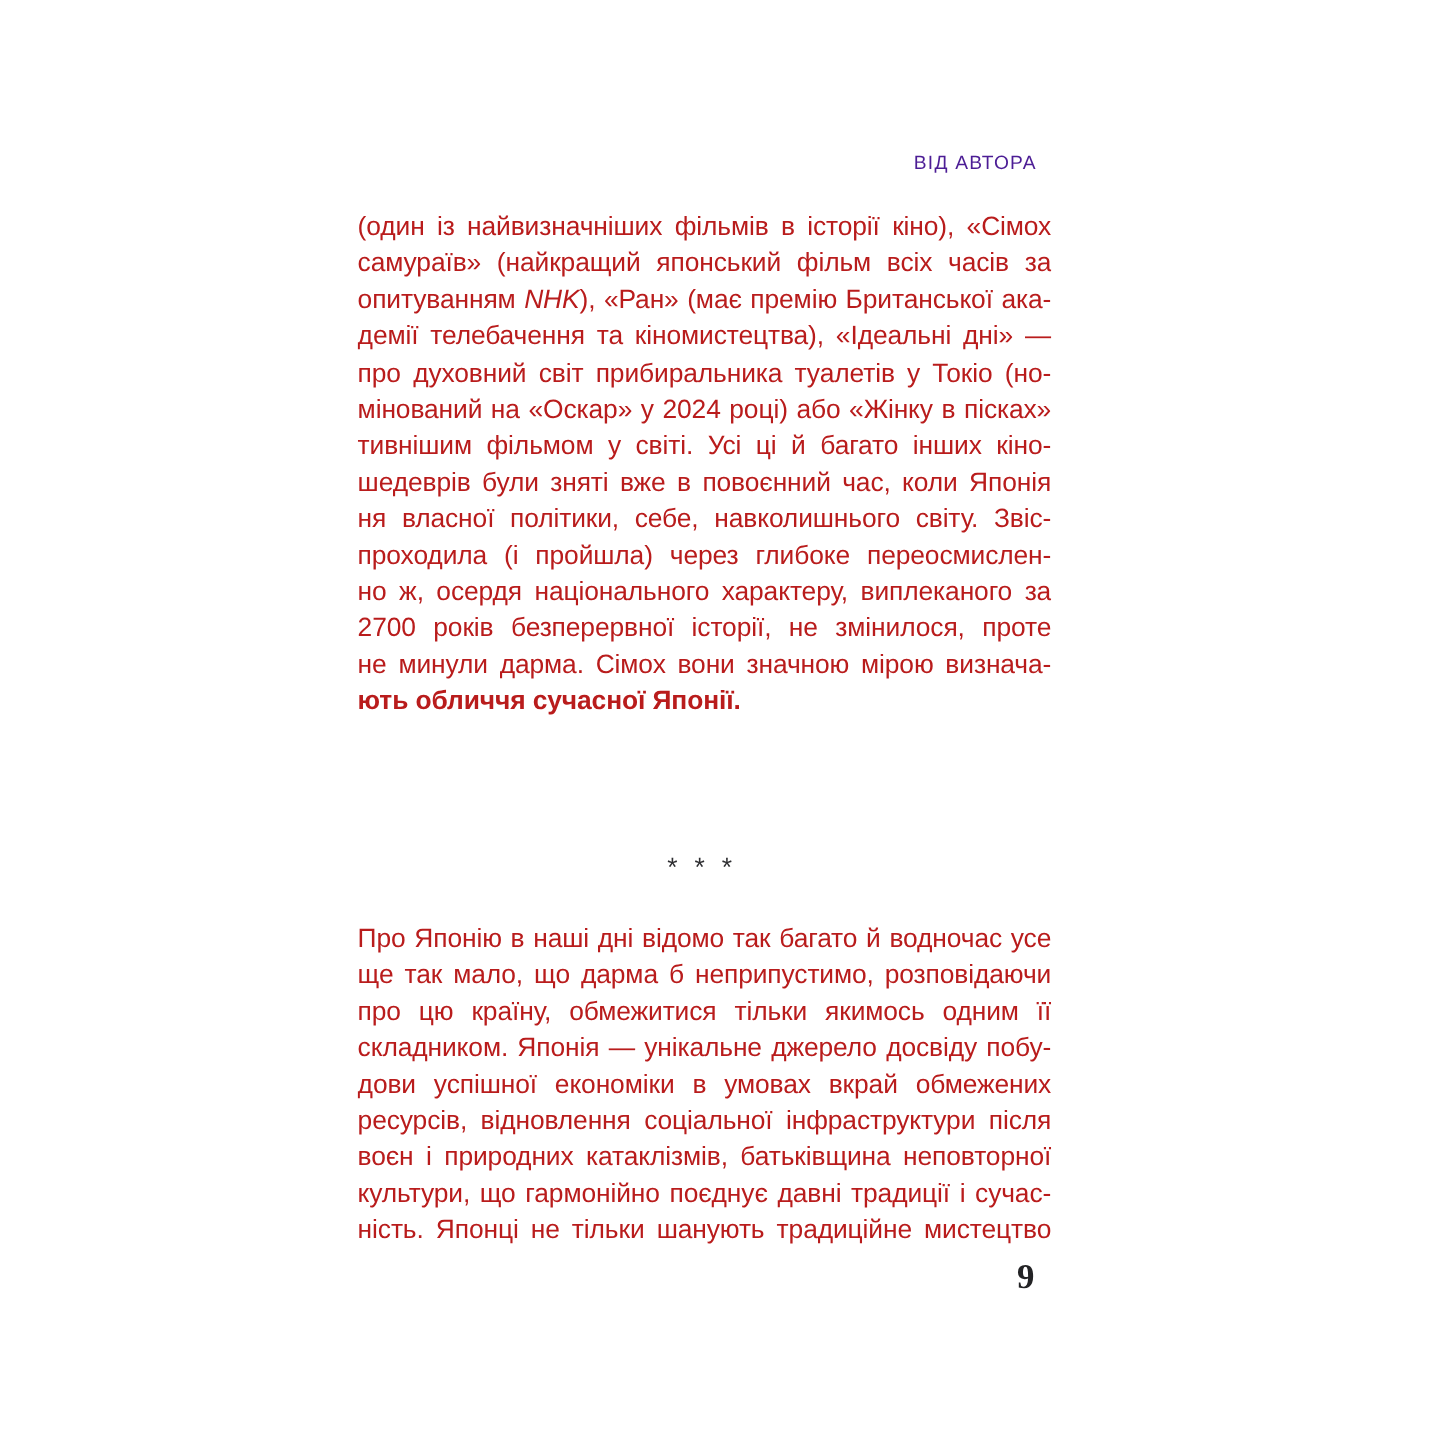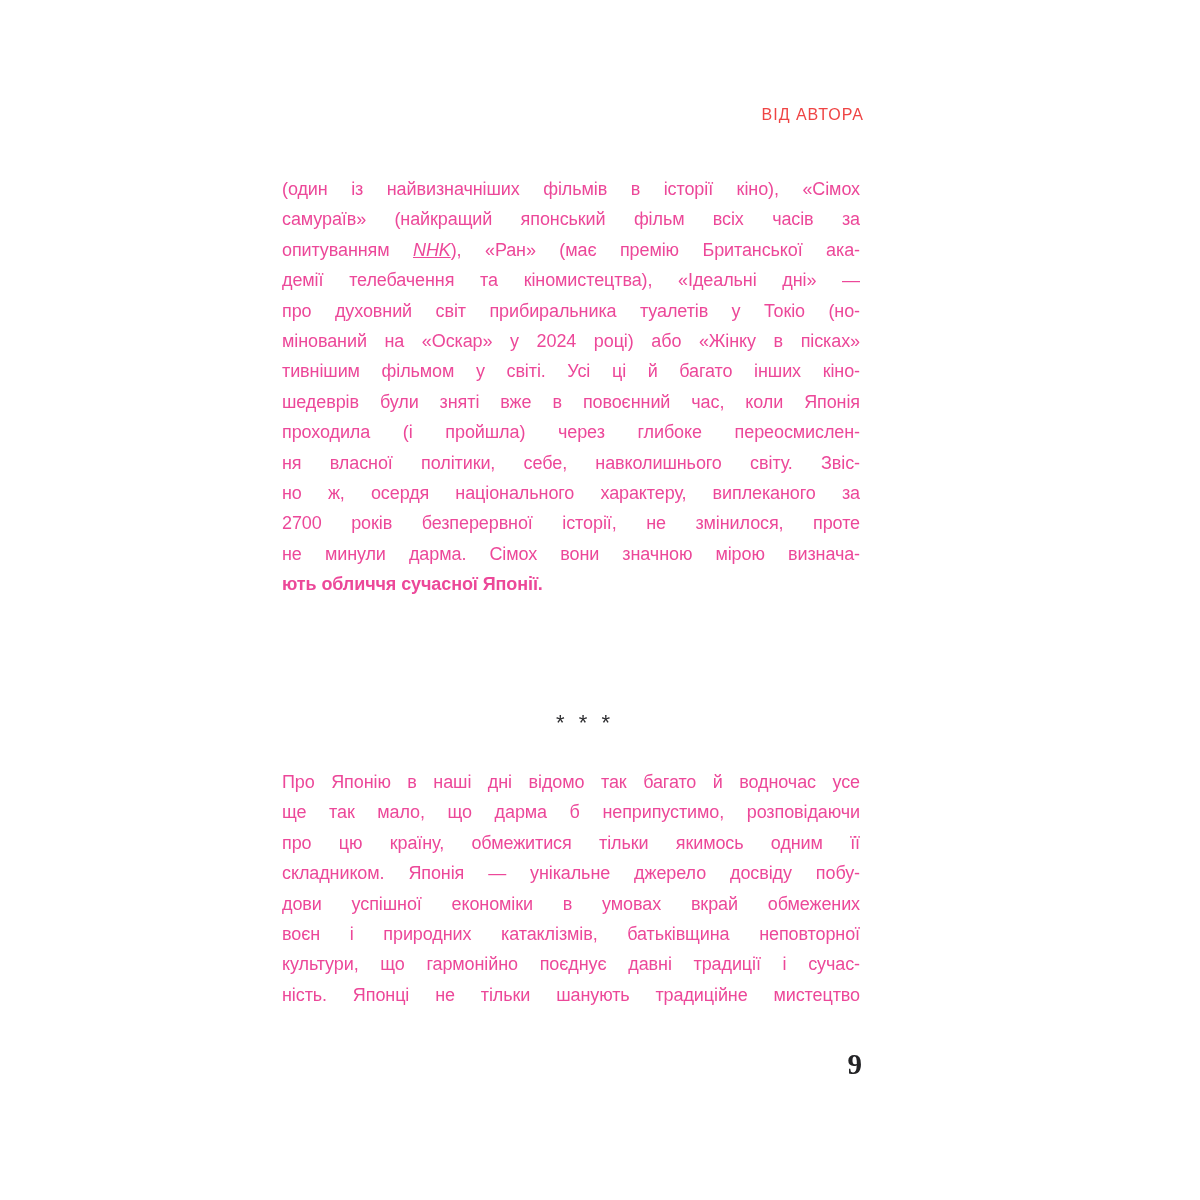--- a/index.html
+++ b/index.html
@@ -7,53 +7,53 @@
     position: relative;
     width: 1200px;
     height: 1200px;
     background: #ffffff;
     font-family: "Liberation Sans", sans-serif;
     color: #1f1f21;
     overflow: hidden;
   }
   .running-head {
     position: absolute;
-    top: 106px;
+    top: 128px;
     left: 294px;
     width: 578px;
     box-sizing: border-box;
     padding-right: 8px;
     text-align: right;
     font-size: 16px;
     letter-spacing: 1px;
-    color: #ef4444;
+    color: #4c1d95;
   }
   .text-block {
     position: absolute;
-    left: 282px;
+    left: 298px;
     width: 578px;
-    font-size: 18px;
+    font-size: 22px;
     line-height: 30.4px;
     letter-spacing: -0.1px;
-    color: #ec4899;
+    color: #b91c1c;
   }
   .p1 { top: 174px; }
   .p2 { top: 767px; }
   .line {
     height: 30.4px;
     overflow: hidden;
     text-align: justify;
     text-align-last: justify;
   }
   .line.para-end {
     text-align: left;
     text-align-last: left;
     font-weight: bold;
   }
-  .italic { font-style: italic; text-decoration: underline; }
+  .italic { font-style: italic; }
   .divider {
     position: absolute;
     top: 708px;
     left: 294px;
     width: 578px;
     text-align: center;
     font-size: 22px;
     line-height: 30px;
     word-spacing: 8px;
     color: #2e2e31;
@@ -81,36 +81,37 @@
 
   <div class="text-block p1">
     <div class="line">(один із найвизначніших фільмів в історії кіно), «Сімох</div>
     <div class="line">самураїв» (найкращий японський фільм всіх часів за</div>
     <div class="line"><span>опитуванням </span><span class="italic">NHK</span><span>), «Ран» (має премію Британської ака-</span></div>
     <div class="line">демії телебачення та кіномистецтва), «Ідеальні дні» —</div>
     <div class="line">про духовний світ прибиральника туалетів у Токіо (но-</div>
     <div class="line">мінований на «Оскар» у 2024 році) або «Жінку в пісках»</div>
     <div class="line">тивнішим фільмом у світі. Усі ці й багато інших кіно-</div>
     <div class="line">шедеврів були зняті вже в повоєнний час, коли Японія</div>
+    <div class="line">ня власної політики, себе, навколишнього світу. Звіс-</div>
     <div class="line">проходила (і пройшла) через глибоке переосмислен-</div>
-    <div class="line">ня власної політики, себе, навколишнього світу. Звіс-</div>
     <div class="line">но ж, осердя національного характеру, виплеканого за</div>
     <div class="line">2700 років безперервної історії, не змінилося, проте</div>
     <div class="line">не минули дарма. Сімох вони значною мірою визнача-</div>
     <div class="line para-end">ють обличчя сучасної Японії.</div>
   </div>
 
   <div class="divider">* * *</div>
 
   <div class="text-block p2">
     <div class="line">Про Японію в наші дні відомо так багато й водночас усе</div>
     <div class="line">ще так мало, що дарма б неприпустимо, розповідаючи</div>
     <div class="line">про цю країну, обмежитися тільки якимось одним її</div>
     <div class="line">складником. Японія — унікальне джерело досвіду побу-</div>
     <div class="line">дови успішної економіки в умовах вкрай обмежених</div>
+    <div class="line">ресурсів, відновлення соціальної інфраструктури після</div>
     <div class="line">воєн і природних катаклізмів, батьківщина неповторної</div>
     <div class="line">культури, що гармонійно поєднує давні традиції і сучас-</div>
     <div class="line">ність. Японці не тільки шанують традиційне мистецтво</div>
   </div>
 
   <div class="page-number">9</div>
 
 </div>
 
 </body></html>

